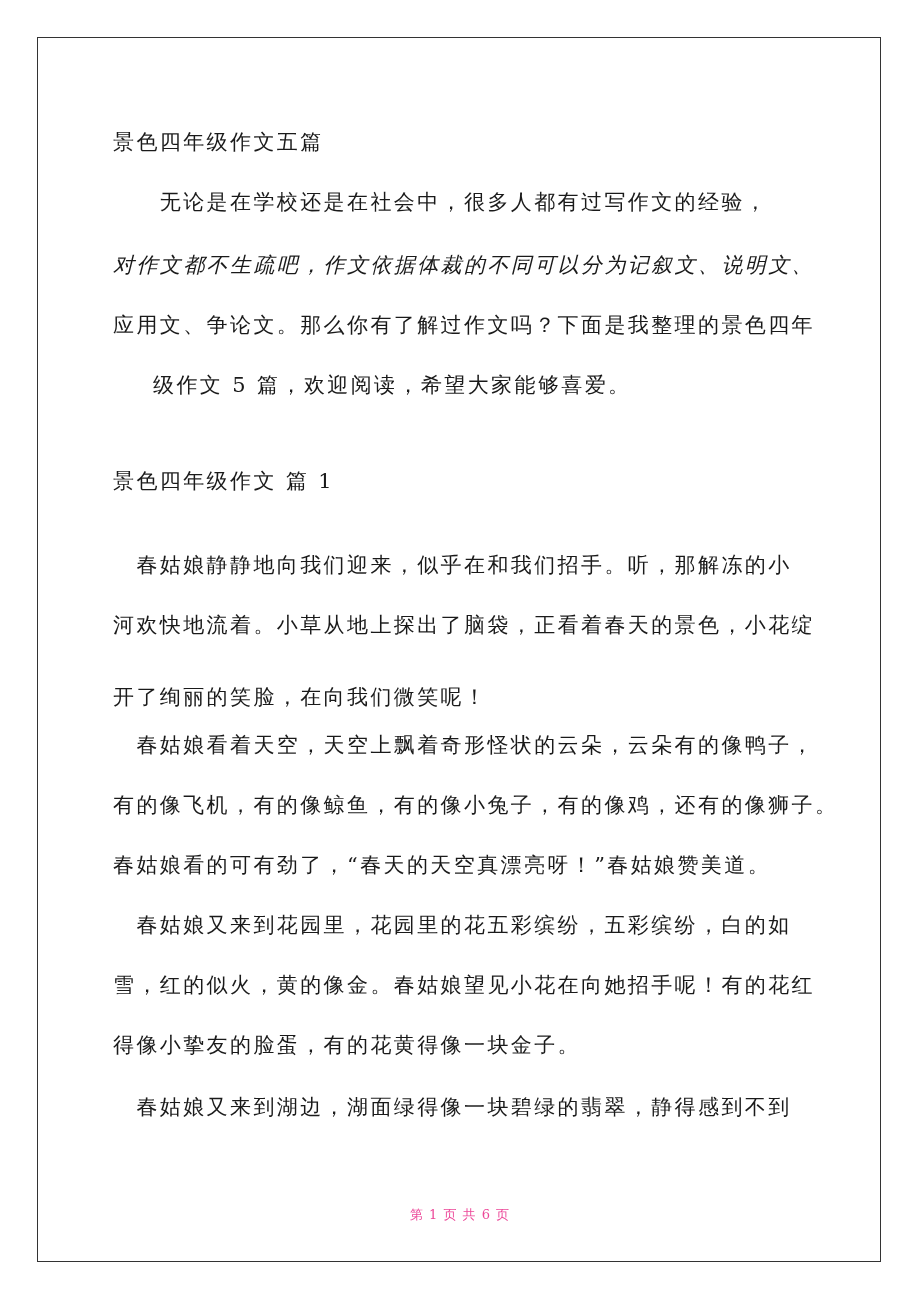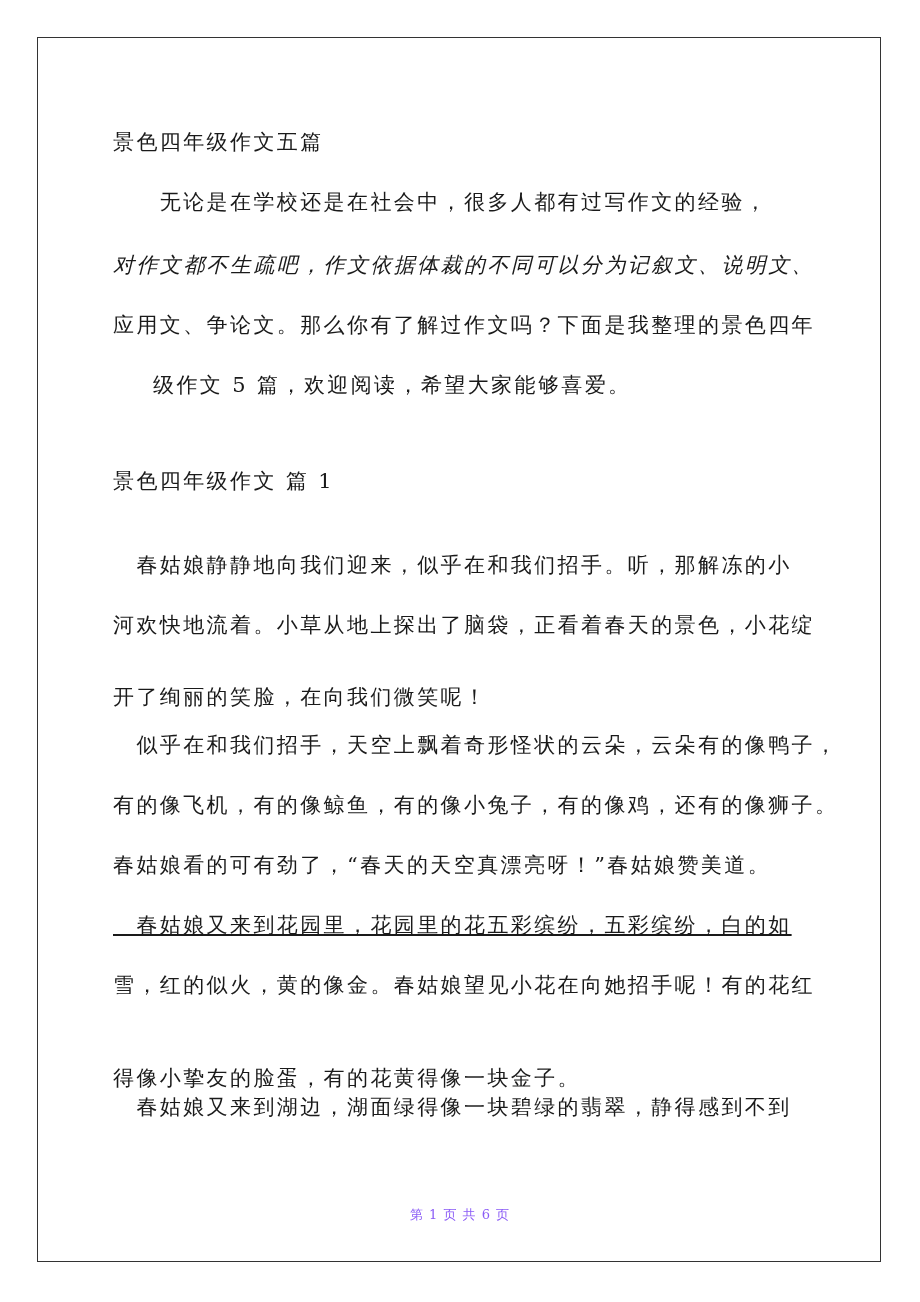--- a/index.html
+++ b/index.html
@@ -3,40 +3,40 @@
 <meta charset="utf-8">
 <style>
   html, body { margin: 0; padding: 0; background: #ffffff; }
   body { width: 920px; height: 1302px; position: relative; overflow: hidden;
          font-family: "DejaVu Serif", "Liberation Serif", serif; color: #1a1a1a; }
   .page-frame { position: absolute; left: 37px; top: 37px; width: 844px; height: 1225px;
                 border: 1.5px solid #333333; box-sizing: border-box; }
   .line { position: absolute; left: 113px; font-size: 21px; line-height: 24px;
           white-space: nowrap; letter-spacing: 2.4px; }
   .footer { position: absolute; left: 0; width: 920px; top: 1206px; text-align: center;
-            font-size: 13px; color: #8b5cf6; letter-spacing: 1px; }
+            font-size: 13px; color: #ec4899; letter-spacing: 1px; }
 </style>
 </head>
 <body>
 
 <div class="page-frame"></div>
 
 <div class="line" style="top:130px;">景色四年级作文五篇</div>
 
 <div class="line" style="top:190px;">　　无论是在学校还是在社会中，很多人都有过写作文的经验，</div>
 <div class="line" style="top:253px;font-style:italic;">对作文都不生疏吧，作文依据体裁的不同可以分为记叙文、说明文、</div>
 <div class="line" style="top:313px;">应用文、争论文。那么你有了解过作文吗？下面是我整理的景色四年</div>
 <div class="line" style="top:373px;margin-left:40px;">级作文 5 篇，欢迎阅读，希望大家能够喜爱。</div>
 
 <div class="line" style="top:469px;">景色四年级作文  篇 1</div>
 
 <div class="line" style="top:553px;">　春姑娘静静地向我们迎来，似乎在和我们招手。听，那解冻的小</div>
 <div class="line" style="top:613px;">河欢快地流着。小草从地上探出了脑袋，正看着春天的景色，小花绽</div>
 <div class="line" style="top:673px;margin-top:12px;">开了绚丽的笑脸，在向我们微笑呢！</div>
-<div class="line" style="top:733px;">　似乎在和我们招手，天空上飘着奇形怪状的云朵，云朵有的像鸭子，</div>
+<div class="line" style="top:733px;">　春姑娘看着天空，天空上飘着奇形怪状的云朵，云朵有的像鸭子，</div>
 <div class="line" style="top:793px;">有的像飞机，有的像鲸鱼，有的像小兔子，有的像鸡，还有的像狮子。</div>
 <div class="line" style="top:853px;">春姑娘看的可有劲了，“春天的天空真漂亮呀！”春姑娘赞美道。</div>
-<div class="line" style="top:913px;text-decoration:underline;">　春姑娘又来到花园里，花园里的花五彩缤纷，五彩缤纷，白的如</div>
+<div class="line" style="top:913px;">　春姑娘又来到花园里，花园里的花五彩缤纷，五彩缤纷，白的如</div>
 <div class="line" style="top:973px;">雪，红的似火，黄的像金。春姑娘望见小花在向她招手呢！有的花红</div>
-<div class="line" style="top:1066px;">得像小挚友的脸蛋，有的花黄得像一块金子。</div>
+<div class="line" style="top:1033px;">得像小挚友的脸蛋，有的花黄得像一块金子。</div>
 <div class="line" style="top:1095px;">　春姑娘又来到湖边，湖面绿得像一块碧绿的翡翠，静得感到不到</div>
 
 <div class="footer">第 1 页    共 6 页</div>
 
 </body></html>

